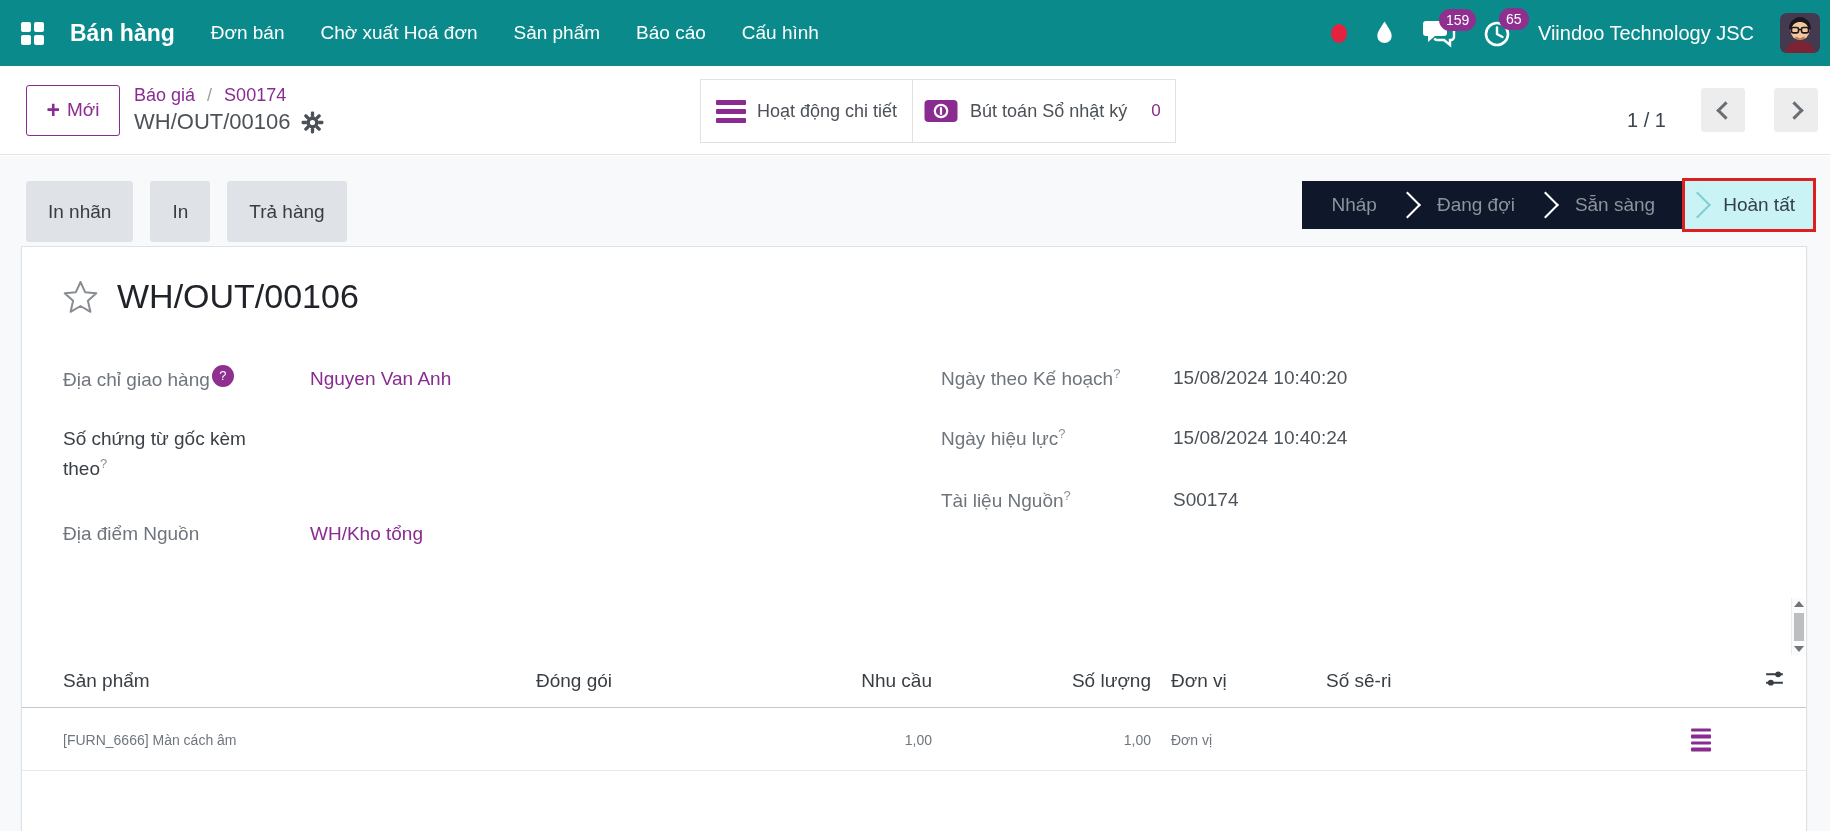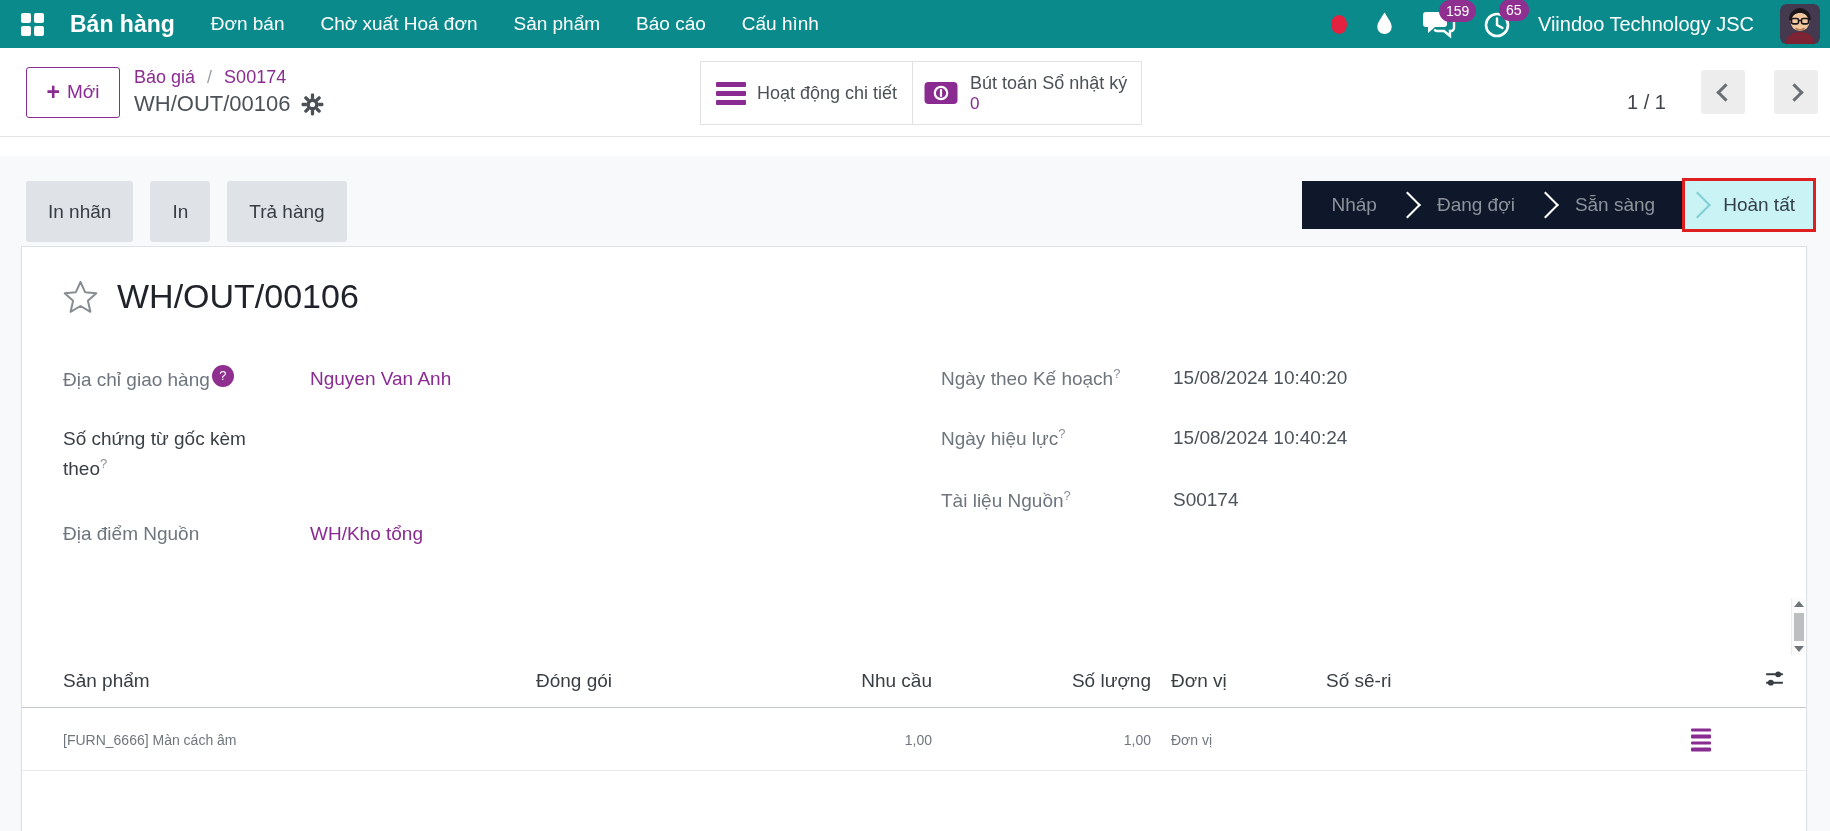--- a/index.html
+++ b/index.html
@@ -1,21 +1,21 @@
 <!DOCTYPE html>
 <html style="--navbar: #0b8a8c; --accent: #8a2b92; --badge: #8f2f8f; --record-red: #e4213f; --status-done-bg: #c9f3f5; --highlight-red: #df1f1f;"><head>
 <meta charset="utf-8">
 <style>
   * { margin:0; padding:0; box-sizing:border-box; }
   html,body { width:1830px; height:831px; overflow:hidden; background:#fff;
     font-family:"Liberation Sans","DejaVu Sans",sans-serif; }
   .app { position:relative; width:1830px; height:831px; }
 
   
-  .navbar { height:48px; background:var(--navbar,#0b8a8c); display:flex; align-items:center;
+  .navbar { height:66px; background:var(--navbar,#0b8a8c); display:flex; align-items:center;
     color:#fff; padding-right:10px; }
   .apps-btn { width:64px; height:66px; display:flex; align-items:center; justify-content:center; cursor:pointer; }
   .apps-grid { display:grid; grid-template-columns:10px 10px; grid-template-rows:10px 10px; gap:3px; }
   .apps-grid i { background:#fff; border-radius:2px; }
   .app-name { font-size:23px; font-weight:bold; margin:0 36px 0 6px; white-space:nowrap; }
   .menu { display:flex; align-items:center; gap:36px; }
   .menu a { color:#fff; font-size:19px; text-decoration:none; white-space:nowrap; cursor:pointer; }
   .systray { margin-left:auto; display:flex; align-items:center; gap:26px; }
   .record-dot { width:16px; height:19px; border-radius:50%; background:var(--record-red,#e4213f); }
   .tray { position:relative; display:flex; align-items:center; cursor:pointer; }
@@ -39,21 +39,21 @@
   .bc-line2 { font-size:22px; color:#4c5258; display:flex; align-items:center; gap:10px; }
   .gear-btn { display:flex; cursor:pointer; }
   .smart-buttons { position:absolute; left:700px; top:13px; height:64px; display:flex;
     border:1px solid #e2e2e2; background:#fff; }
   .smart-btn { display:flex; align-items:center; gap:11px; padding:0 15px; background:#fff; border:none;
     cursor:pointer; font-family:inherit; }
   .smart-btn + .smart-btn { border-left:1px solid #e2e2e2; padding:0 14px 0 10px; }
   .bars-icon { display:flex; flex-direction:column; gap:4px; }
   .bars-icon i { width:30px; height:5px; background:var(--accent,#8a2b92); border-radius:1px; }
   .sb-label { font-size:18px; color:#4b5157; white-space:nowrap; }
-  .sb-col { display:flex; flex-direction:column; align-items:flex-start; line-height:1.15; }
+  .sb-col { display:flex; align-items:center; line-height:1.15;gap:24px; }
   .sb-value { font-size:17px; color:var(--accent,#8a2b92); }
   .pager { position:absolute; right:12px; top:50%; transform:translateY(-50%);
     display:flex; align-items:flex-end; gap:29px; }
   .pager-text { font-size:20px; color:#3f454b; margin-right:6px; }
   .pager-btn { width:44px; height:44px; background:#ededee; border:none; border-radius:3px;
     display:flex; align-items:center; justify-content:center; cursor:pointer; }
   .chev { width:13px; height:13px; border-top:3px solid #6a6f75; border-left:3px solid #6a6f75; }
   .chev.left  { transform:rotate(-45deg); margin-left:4px; }
   .chev.right { transform:rotate(135deg); margin-right:4px; }
 

